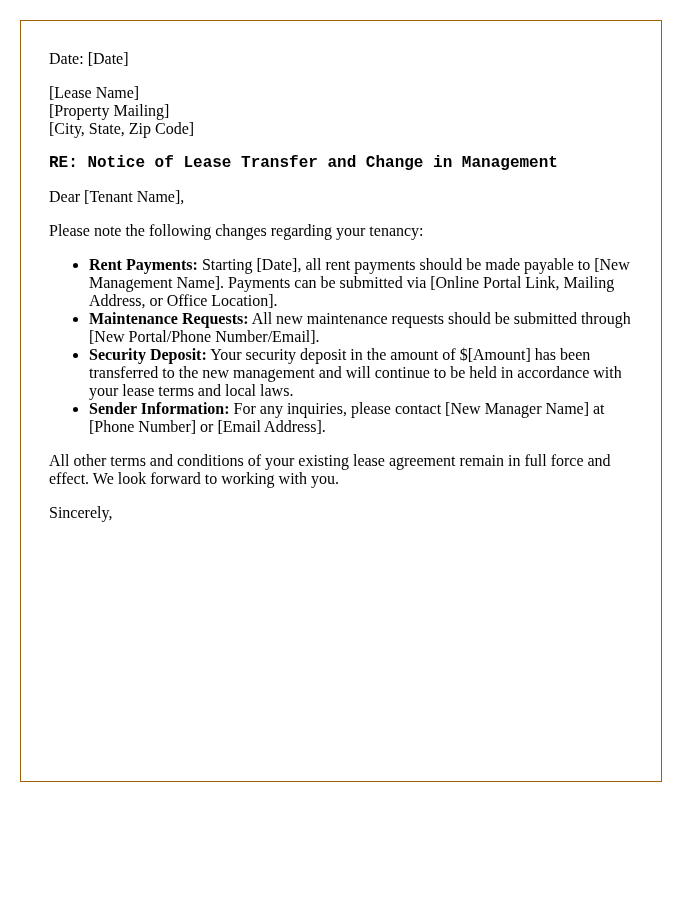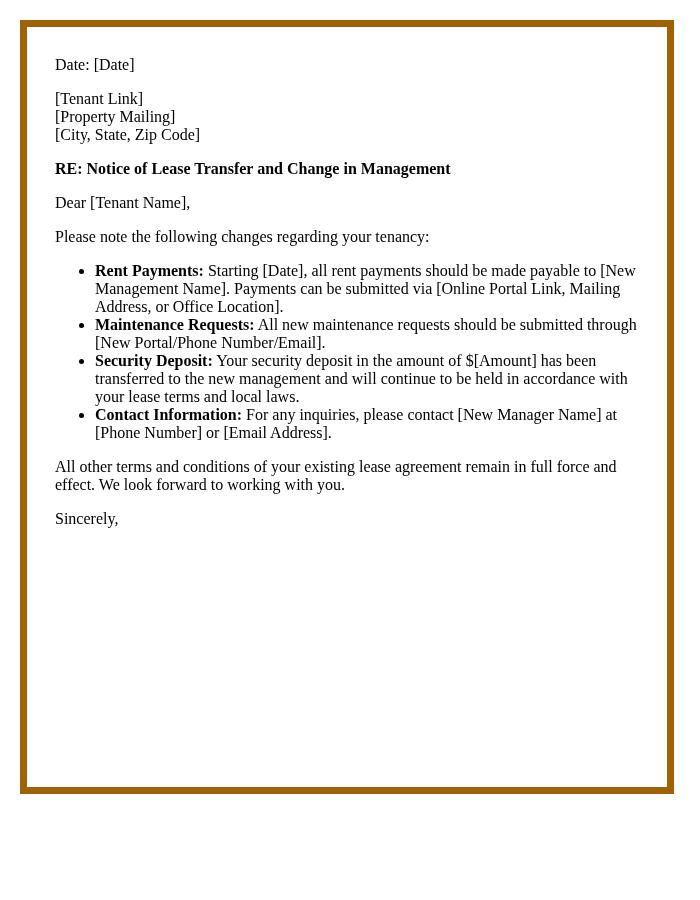--- a/index.html
+++ b/index.html
@@ -16,31 +16,32 @@
       line-height: 18px;
       color: #000000;
     }
     .letter {
       position: absolute;
       left: 20px;
       top: 20px;
       width: 584px;
       height: 703px;
       padding: 29px 28px 28px 28px;
-      border: 7px solid #a16207;
+      border: 1px solid #a16207;
       box-sizing: content-box;
     }
     .letter p {
       margin: 0 0 16px 0;
     }
     .block-line {
       display: block;
     }
     .subject {
       font-weight: bold;
+      font-family: Liberation Mono, monospace;
     }
     ul.changes {
       margin: 0 0 16px 0;
       padding-left: 40px;
       list-style: disc;
     }
     ul.changes li {
       margin: 0;
     }
     ul.changes li strong {
@@ -49,37 +50,37 @@
     }
   </style>
 </head>
 <body>
 
 <div class="letter">
 
   <p>Date: [Date]</p>
 
   <p>
-    <span class="block-line">[Tenant Link]</span>
+    <span class="block-line">[Lease Name]</span>
     <span class="block-line">[Property Mailing]</span>
     <span class="block-line">[City, State, Zip Code]</span>
   </p>
 
   <p class="subject">RE: Notice of Lease Transfer and Change in Management</p>
 
   <p>Dear [Tenant Name],</p>
 
 
   <p>Please note the following changes regarding your tenancy:</p>
 
   <ul class="changes">
     <li><strong>Rent Payments:</strong><span> Starting [Date], all rent payments should be made payable to [New Management Name]. Payments can be submitted via [Online Portal Link, Mailing Address, or Office Location].</span></li>
     <li><strong>Maintenance Requests:</strong><span> All new maintenance requests should be submitted through [New Portal/Phone Number/Email].</span></li>
     <li><strong>Security Deposit:</strong><span> Your security deposit in the amount of $[Amount] has been transferred to the new management and will continue to be held in accordance with your lease terms and local laws.</span></li>
-    <li><strong>Contact Information:</strong><span> For any inquiries, please contact [New Manager Name] at [Phone Number] or [Email Address].</span></li>
+    <li><strong>Sender Information:</strong><span> For any inquiries, please contact [New Manager Name] at [Phone Number] or [Email Address].</span></li>
   </ul>
 
   <p>All other terms and conditions of your existing lease agreement remain in full force and effect. We look forward to working with you.</p>
 
   <p>Sincerely,</p>
 
 
 </div>
 
 </body></html>

